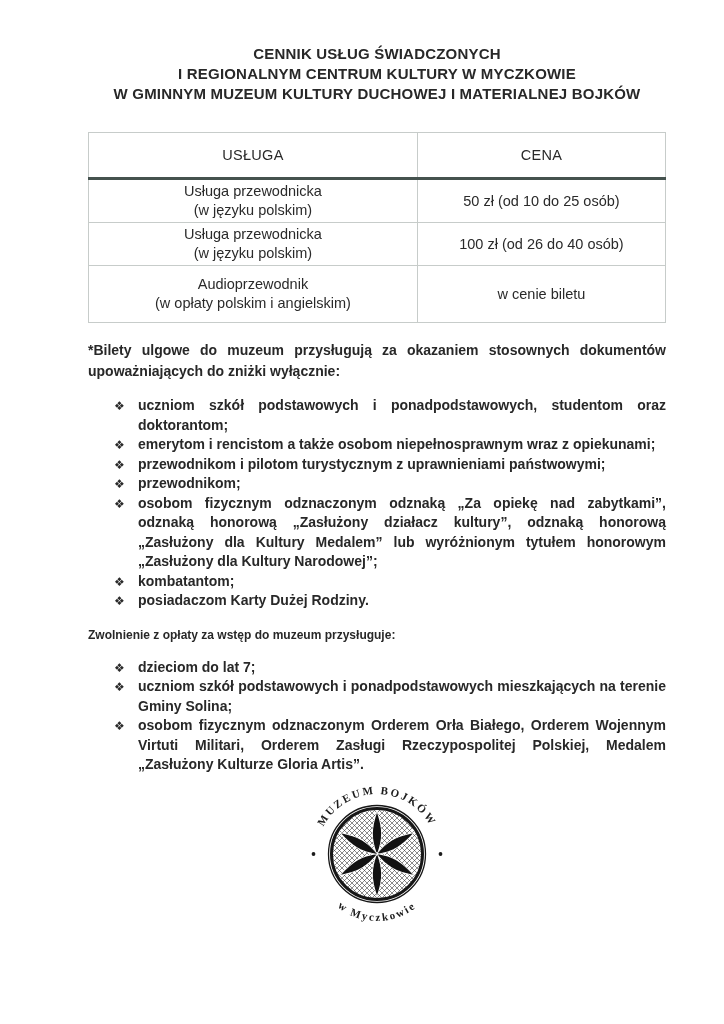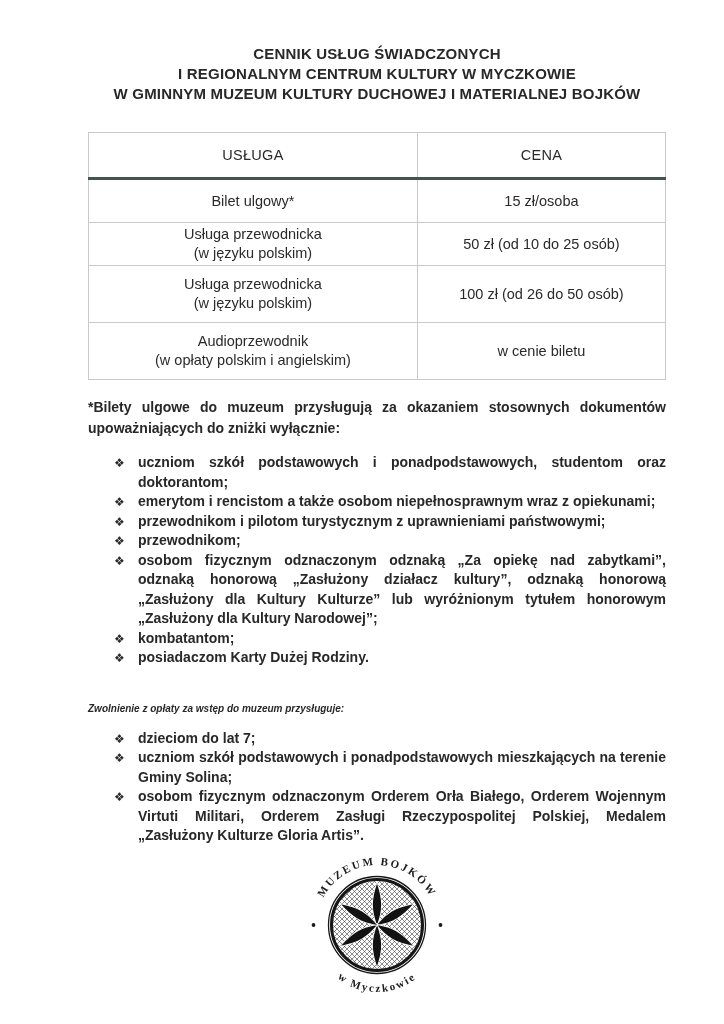--- a/index.html
+++ b/index.html
@@ -26,21 +26,21 @@
     font-size:14.5px; font-weight:normal;
     padding:0; line-height:19px;
     color:#2a2a2a;
   }
   table.price thead th { height:44px; border-bottom:3px solid #45524e; letter-spacing:0.3px; }
   table.price tbody tr:nth-child(1) td,
   table.price tbody tr:nth-child(2) td { height:42px; }
   table.price tbody tr:nth-child(n+3) td { height:56px; }
   
   .note { margin-top:17px; font-size:14px; line-height:21px; text-align:justify; }
-  .note2 { margin-top:30px; font-size:10px; line-height:21px;font-style:italic; }
+  .note2 { margin-top:14px; font-size:12px; line-height:21px; }
   ul.diamond-list { list-style:none; margin:9px 0 0 0; padding:0 0 0 50px; }
   ul.diamond-list li { position:relative; font-size:14px; line-height:19.5px; text-align:justify; color:#282828; }
   ul.diamond-list .bullet {
     position:absolute; left:-24px; top:1px;
     font-family:"DejaVu Sans",sans-serif; font-size:12px; color:#2a2a2a;
   }
   
   .logo-wrap { text-align:center; margin-top:8px; }
   .seal-text { font-family:"Liberation Serif","DejaVu Serif",serif; font-weight:bold; fill:#1c1c1c; }
 </style>
@@ -62,56 +62,50 @@
       </colgroup>
     <thead>
       <tr>
         <th>USŁUGA</th>
         <th>CENA</th>
       </tr>
     </thead>
     <tbody>
         <tr>
           <td>
-            <div>Bilet ulgowy*</div>
-          </td>
-          <td>15 zł/osoba</td>
-        </tr>
-        <tr>
-          <td>
             <div>Usługa przewodnicka</div>
             <div>(w języku polskim)</div>
           </td>
           <td>50 zł (od 10 do 25 osób)</td>
         </tr>
         <tr>
           <td>
             <div>Usługa przewodnicka</div>
             <div>(w języku polskim)</div>
           </td>
-          <td>100 zł (od 26 do 50 osób)</td>
+          <td>100 zł (od 26 do 40 osób)</td>
         </tr>
         <tr>
           <td>
             <div>Audioprzewodnik</div>
             <div>(w opłaty polskim i angielskim)</div>
           </td>
           <td>w cenie biletu</td>
         </tr>
       </tbody>
   </table>
 
   <p class="note">*Bilety ulgowe do muzeum przysługują za okazaniem stosownych dokumentów upoważniających do zniżki wyłącznie:</p>
 
   <ul class="diamond-list">
       <li><span class="bullet">❖</span><span>uczniom szkół podstawowych i ponadpodstawowych, studentom oraz doktorantom;</span></li>
       <li><span class="bullet">❖</span><span>emerytom i rencistom a także osobom niepełnosprawnym wraz z opiekunami;</span></li>
       <li><span class="bullet">❖</span><span>przewodnikom i pilotom turystycznym z uprawnieniami państwowymi;</span></li>
       <li><span class="bullet">❖</span><span>przewodnikom;</span></li>
-      <li><span class="bullet">❖</span><span>osobom fizycznym odznaczonym odznaką „Za opiekę nad zabytkami”, odznaką honorową „Zasłużony działacz kultury”, odznaką honorową „Zasłużony dla Kultury Kulturze” lub wyróżnionym tytułem honorowym „Zasłużony dla Kultury Narodowej”;</span></li>
+      <li><span class="bullet">❖</span><span>osobom fizycznym odznaczonym odznaką „Za opiekę nad zabytkami”, odznaką honorową „Zasłużony działacz kultury”, odznaką honorową „Zasłużony dla Kultury Medalem” lub wyróżnionym tytułem honorowym „Zasłużony dla Kultury Narodowej”;</span></li>
       <li><span class="bullet">❖</span><span>kombatantom;</span></li>
       <li><span class="bullet">❖</span><span>posiadaczom Karty Dużej Rodziny.</span></li>
     </ul>
 
   <p class="note2">Zwolnienie z opłaty za wstęp do muzeum przysługuje:</p>
 
   <ul class="diamond-list">
       <li><span class="bullet">❖</span><span>dzieciom do lat 7;</span></li>
       <li><span class="bullet">❖</span><span>uczniom szkół podstawowych i ponadpodstawowych mieszkających na terenie Gminy Solina;</span></li>
       <li><span class="bullet">❖</span><span>osobom fizycznym odznaczonym Orderem Orła Białego, Orderem Wojennym Virtuti Militari, Orderem Zasługi Rzeczypospolitej Polskiej, Medalem „Zasłużony Kulturze Gloria Artis”.</span></li>

